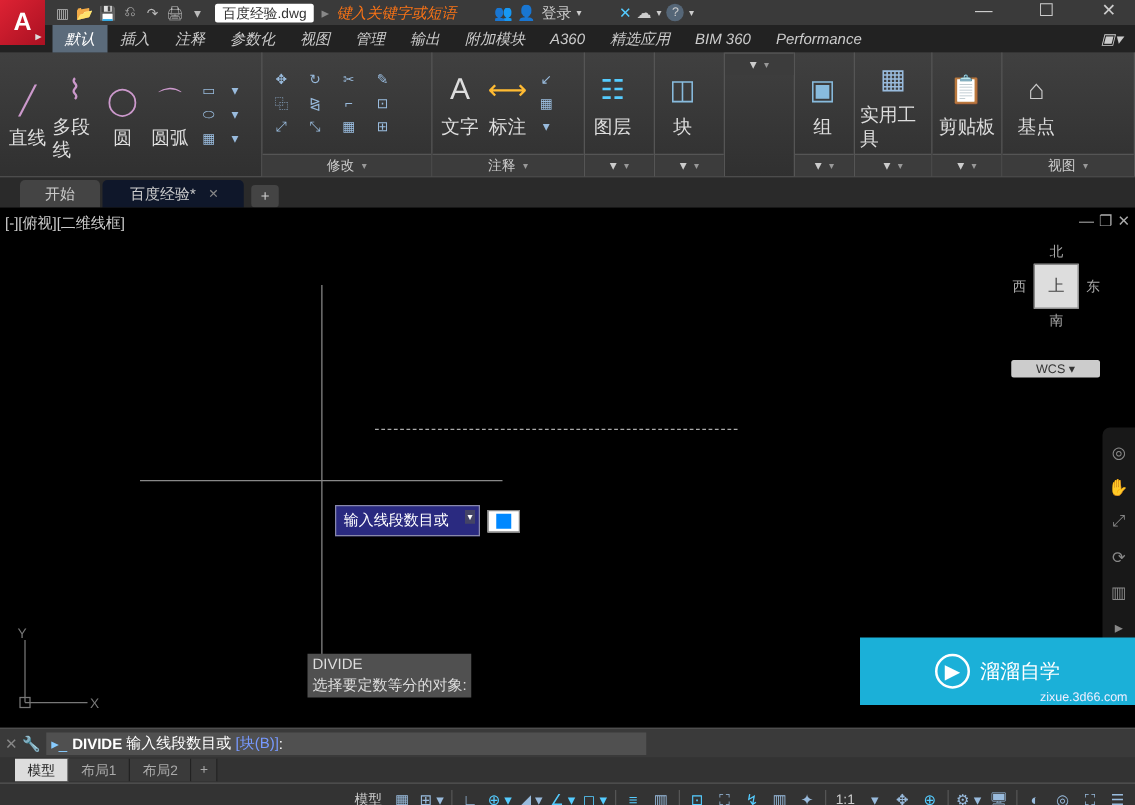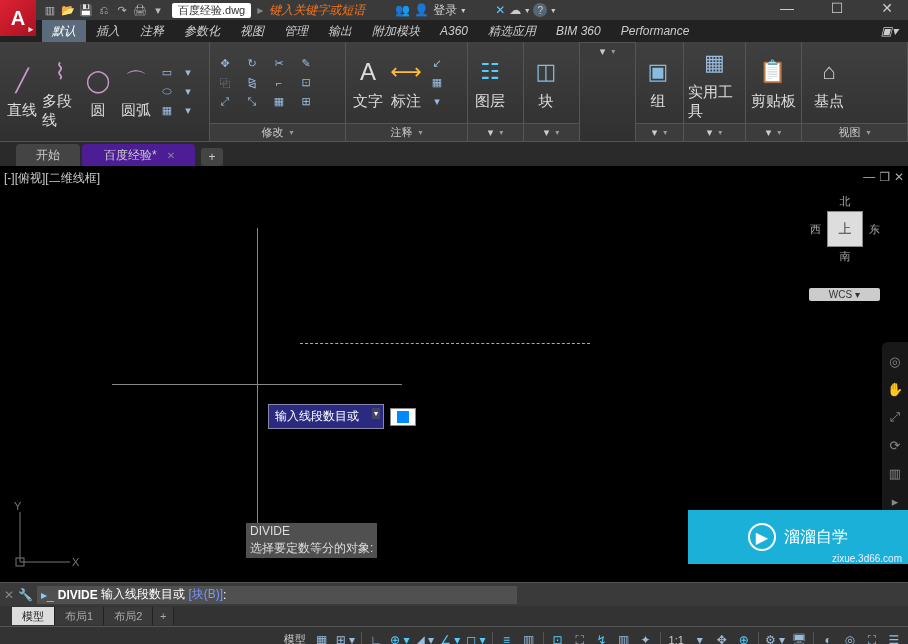--- a/index.html
+++ b/index.html
@@ -32,21 +32,21 @@
   .bigbtn{width:36px;display:flex;flex-direction:column;align-items:center;gap:2px;color:#ccc;}
   .bigbtn .ico{width:32px;height:36px;display:flex;align-items:center;justify-content:center;font-size:22px;color:#c9c;}
   .bigbtn .lbl{font-size:15px;color:#ddd;}
   .smallgrid{display:grid;grid-template-columns:repeat(1,18px);grid-auto-rows:18px;gap:1px;}
   .smallgrid.c4{grid-template-columns:repeat(4,26px);}
   .sbtn{width:22px;height:18px;display:flex;align-items:center;justify-content:center;color:#9bd;font-size:11px;}
 
   
   .filetabs{height:24px;background:#2a2a2a;display:flex;align-items:flex-end;padding-left:16px;}
   .ftab{height:22px;padding:0 20px;display:flex;align-items:center;background:#444;color:#ccc;border-radius:4px 4px 0 0;margin-right:2px;font-size:12px;position:relative;}
-  .ftab.active{background:#4c1d95;padding-left:22px;}
+  .ftab.active{background:#0f172a;padding-left:22px;}
   .ftab .close{margin-left:10px;color:#888;font-size:10px;}
   .addtab{width:22px;height:18px;background:#444;display:flex;align-items:center;justify-content:center;color:#ccc;border-radius:3px;margin-left:4px;}
 
   
   .canvas-wrap{position:relative;height:416px;background:#000;}
   .vp-label{position:absolute;top:4px;left:4px;color:#ccc;font-size:12px;}
   .vp-ctrl{position:absolute;top:4px;right:4px;display:flex;gap:4px;color:#aaa;}
   .viewcube{position:absolute;top:28px;right:28px;width:70px;height:70px;display:flex;align-items:center;justify-content:center;}
   .vc-face{width:36px;height:36px;background:#ddd;color:#444;display:flex;align-items:center;justify-content:center;border:1px solid #888;font-size:13px;}
   .vc-n{position:absolute;top:0;left:50%;transform:translateX(-50%);color:#aaa;font-size:11px;}

